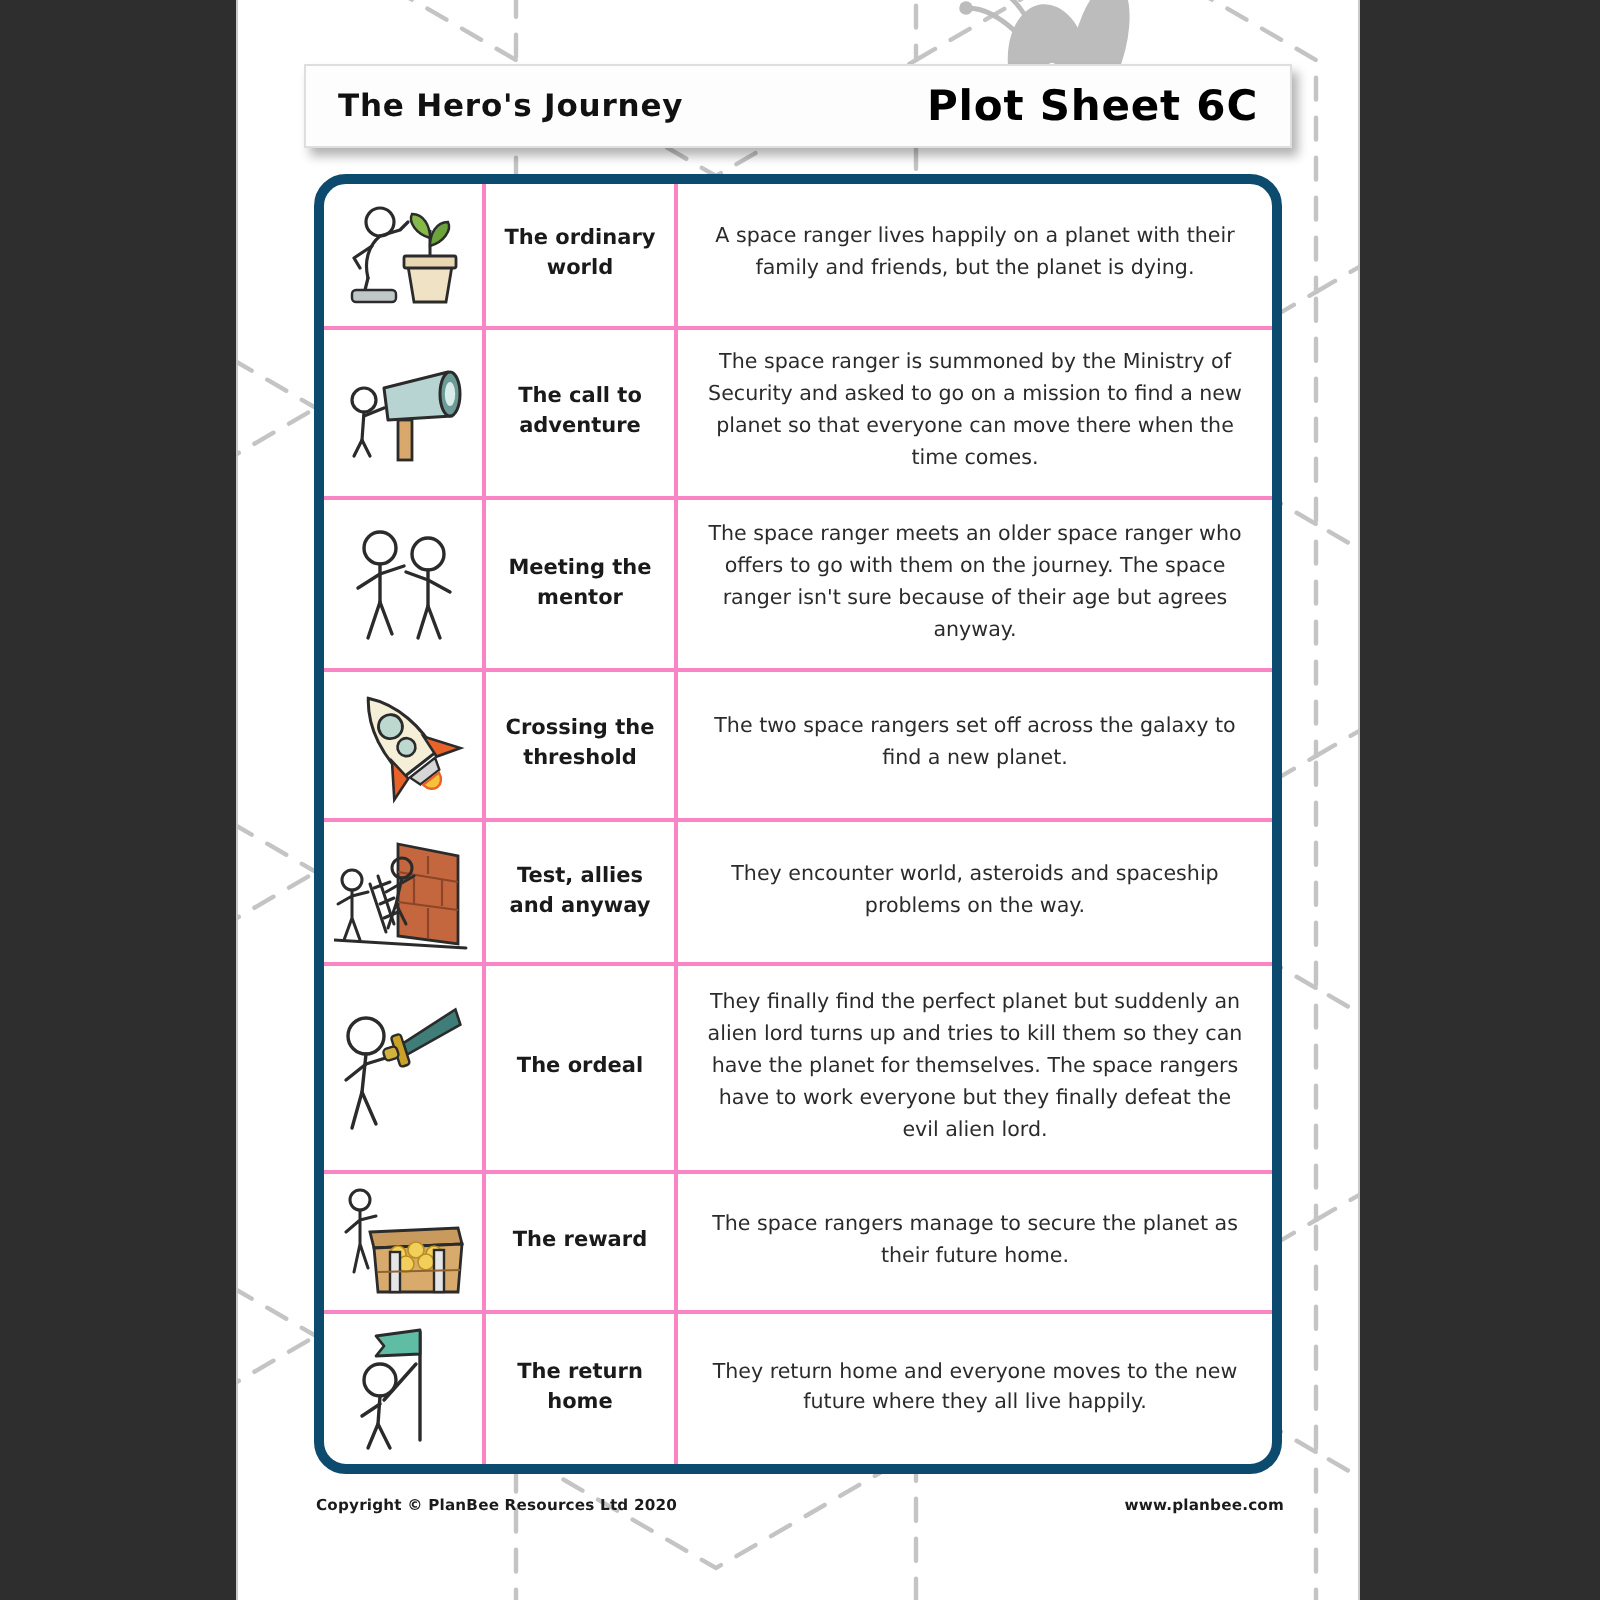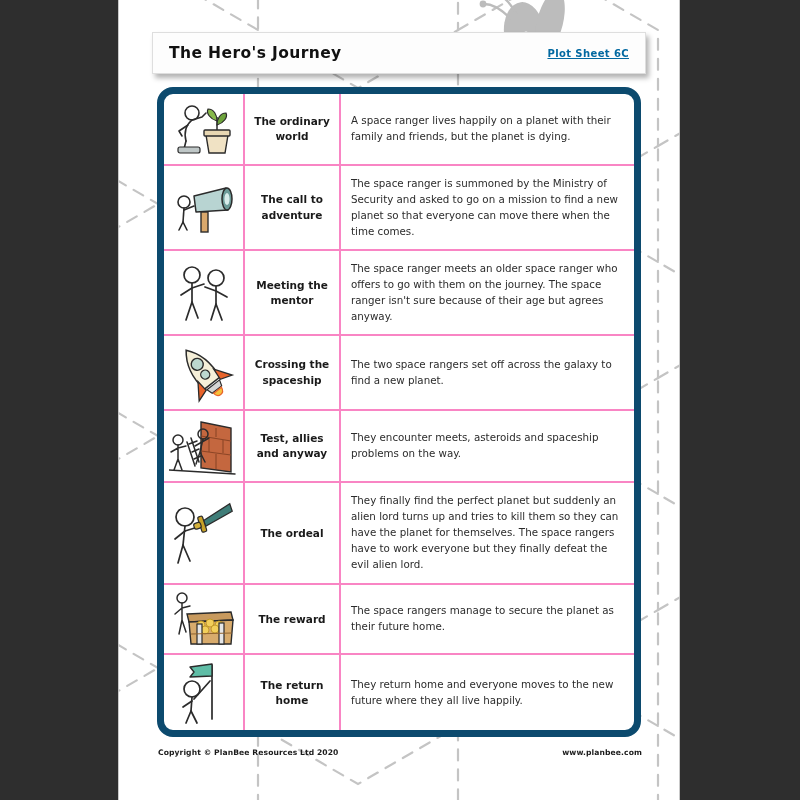--- a/index.html
+++ b/index.html
@@ -78,35 +78,34 @@
     font-family: "DejaVu Sans", sans-serif;
     font-weight: bold;
     font-size: 15.5px;
     color: #111111;
     letter-spacing: 0.4px;
     white-space: nowrap;
   }
   .sheet-text {
     font-family: "DejaVu Sans", sans-serif;
     font-weight: bold;
-    font-size: 10px;
-    color: #0369a1;
+    font-size: 21px;
+    color: #000000;
     letter-spacing: 0.4px;
     white-space: nowrap;
-    text-decoration: underline;
   }
 
   
   .table-wrap {
     position: absolute;
     left: 39px;
     top: 87px;
     width: 484px;
     height: 650px;
-    border: 7px solid #0c4a6e;
+    border: 5px solid #0c4a6e;
     border-radius: 16px;
     background: #ffffff;
     z-index: 8;
     overflow: hidden;
   }
   .journey-table {
     width: 100%;
     height: 100%;
     border-collapse: collapse;
     table-layout: fixed;
@@ -131,21 +130,21 @@
     text-align: center;
     font-family: "DejaVu Sans", sans-serif;
     font-weight: bold;
     font-size: 10.5px;
     color: #1a1a1a;
     line-height: 1.45;
     padding: 4px 4px;
   }
 
   .desc-text {
-    text-align: left;
+    text-align: center;
     font-family: "DejaVu Sans", sans-serif;
     font-size: 10.3px;
     color: #2b2b2b;
     line-height: 1.55;
     padding: 6px 10px;
   }
 
   
   .footer {
     position: absolute;
@@ -359,21 +358,21 @@
                   <circle cx="34" cy="20" r="6" fill="#bcd8cf" stroke="#2b2b2b" stroke-width="1.4"></circle>
                   <circle cx="34" cy="33" r="4.5" fill="#bcd8cf" stroke="#2b2b2b" stroke-width="1.3"></circle>
                   <path d="M 24 34 L 13 50 L 25 46 Z" fill="#e8632a" stroke="#2b2b2b" stroke-width="1.3"></path>
                   <path d="M 44 34 L 55 50 L 43 46 Z" fill="#e8632a" stroke="#2b2b2b" stroke-width="1.3"></path>
                   <path d="M 26 46 L 42 46 L 40 52 L 28 52 Z" fill="#d6d6d6" stroke="#2b2b2b" stroke-width="1.2"></path>
                   <path d="M 29 53 C 30 60 38 60 39 53 Z" fill="#f6c23c" stroke="#e8632a" stroke-width="1.2"></path>
                 </g>
               </svg>
             </span>
           </td>
-          <td class="stage-label col-stage">Crossing the spaceship</td>
+          <td class="stage-label col-stage">Crossing the threshold</td>
           <td class="desc-text col-desc">The two space rangers set off across the galaxy to find a new planet.</td>
         </tr>
 
         <tr>
           <td class="icon-cell col-icon">
             <span>
               <svg width="70" height="60" viewBox="0 0 70 60" aria-hidden="true">
                 <path d="M 32 6 L 62 12 L 62 56 L 32 52 Z" fill="#c4673f" stroke="#2b2b2b" stroke-width="1.4"></path>
                 <g stroke="#8c4526" stroke-width="1.1" fill="none">
                   <path d="M 32 20 L 62 25 M 32 35 L 62 39"></path>
@@ -385,21 +384,21 @@
                   <circle cx="34" cy="18" r="5"></circle>
                   <path d="M 34 23 L 31 36 M 31 36 L 27 48 M 31 36 L 36 46 M 33 26 L 26 30 M 33 26 L 40 22"></path>
                   <path d="M 22 22 L 30 46 M 18 26 L 26 50"></path>
                   <path d="M 20 28 L 28 25 M 23 36 L 30 33 M 25 43 L 32 40"></path>
                   <path d="M 0 54 L 66 58"></path>
                 </g>
               </svg>
             </span>
           </td>
           <td class="stage-label col-stage">Test, allies and anyway</td>
-          <td class="desc-text col-desc">They encounter meets, asteroids and spaceship problems on the way.</td>
+          <td class="desc-text col-desc">They encounter world, asteroids and spaceship problems on the way.</td>
         </tr>
 
         <tr>
           <td class="icon-cell col-icon">
             <span>
               <svg width="70" height="64" viewBox="0 0 70 64" aria-hidden="true">
                 <g fill="none" stroke="#2b2b2b" stroke-width="1.7" stroke-linecap="round" stroke-linejoin="round">
                   <circle cx="16" cy="16" r="9"></circle>
                   <path d="M 16 25 L 14 44"></path>
                   <path d="M 14 44 L 9 62 M 14 44 L 21 60"></path>

